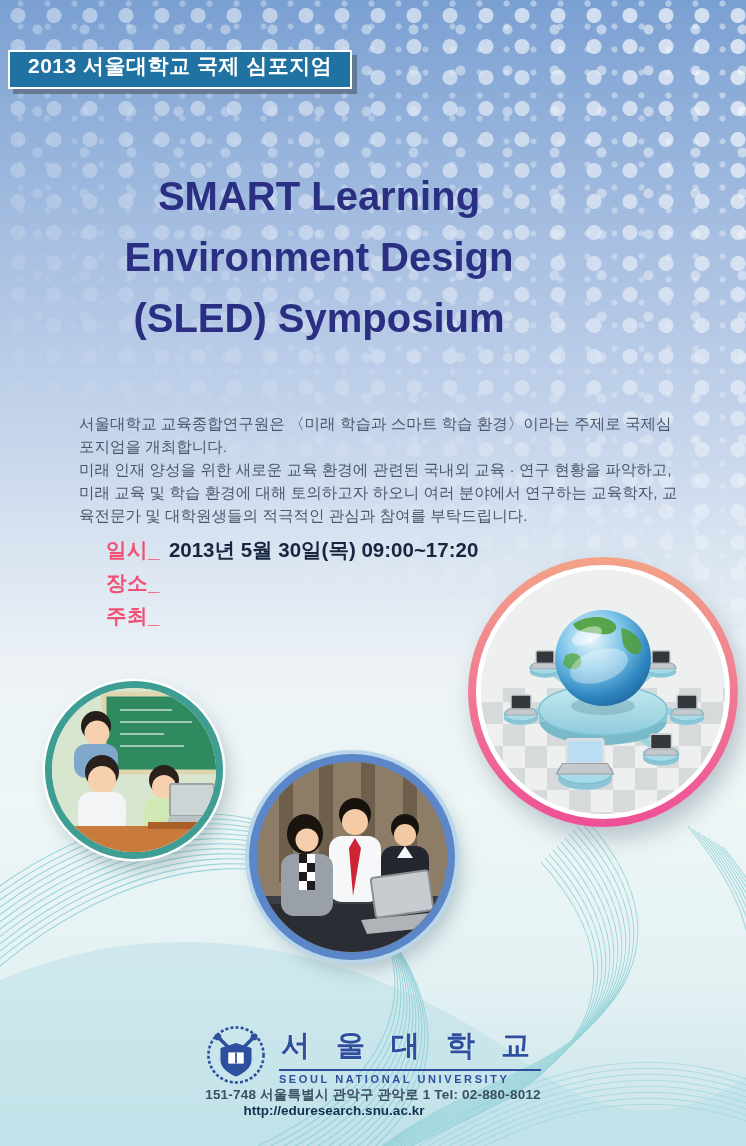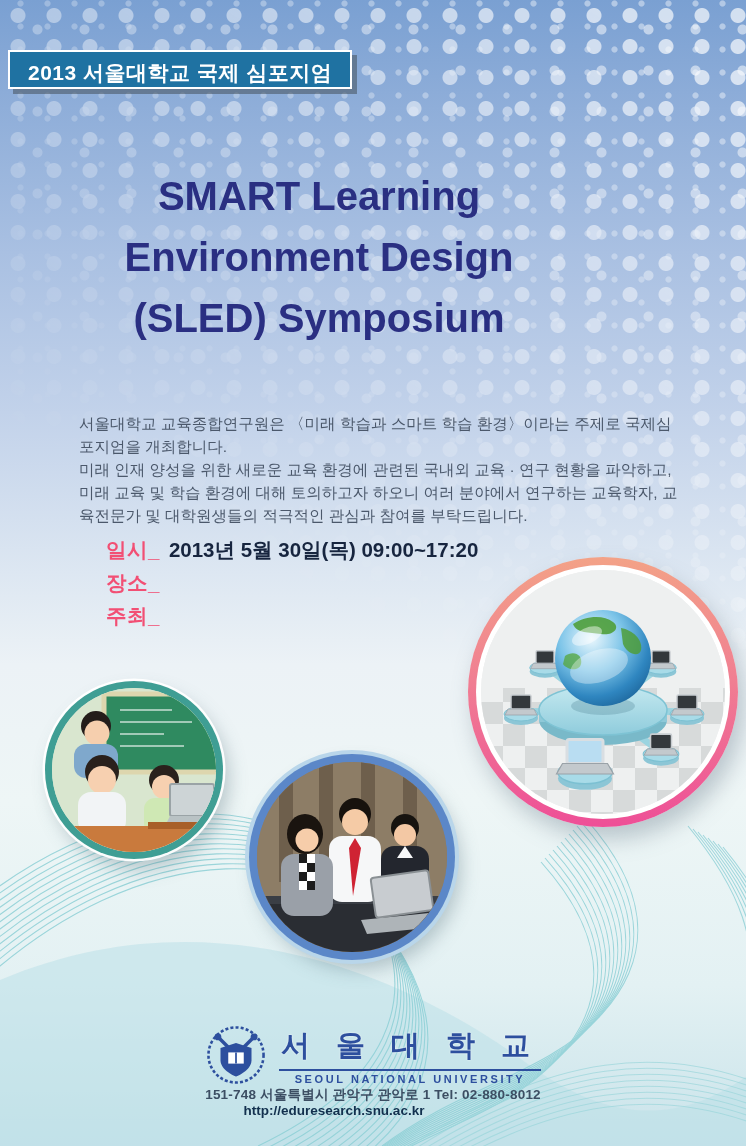--- a/index.html
+++ b/index.html
@@ -21,21 +21,21 @@
       radial-gradient(circle, rgba(255,255,255,.45) 0 2.6px, transparent 3.6px);
     background-size: 36px 31px, 47px 41px, 27px 23px;
     background-position: 0 0, 14px 9px, 7px 15px;
     -webkit-mask-image: linear-gradient(211deg, rgba(0,0,0,.95) 8%, rgba(0,0,0,.55) 42%, rgba(0,0,0,.18) 62%, transparent 80%);
     mask-image: linear-gradient(211deg, rgba(0,0,0,.95) 8%, rgba(0,0,0,.55) 42%, rgba(0,0,0,.18) 62%, transparent 80%);
   }
   .waves { position:absolute; left:0; top:0; width:746px; height:1146px; }
 
   .banner {
     position:absolute; left:8px; top:50px; height:39px; padding:0 18px;
-    display:flex; align-items:flex-end;
+    display:flex; align-items:flex-start;
     background:#1f72a2; border:2px solid #fff;
     box-shadow:5px 5px 0 rgba(70,82,92,.55);
     color:#fff; font-size:21px; font-weight:bold; letter-spacing:.5px;
   }
   .title {
     position:absolute; left:0; top:166px; width:638px; text-align:center;
     color:#2a2f82; font-weight:800; font-size:40px; line-height:61px; letter-spacing:0;
   }
   .intro {
     position:absolute; left:79px; top:412px; width:600px;
@@ -67,21 +67,21 @@
     left:249px; top:754px; width:206px; height:206px;
     background:#5b87c8;
     box-shadow:0 0 0 4px #b9d6ea, 6px 10px 18px rgba(80,110,120,.35);
   }
   .circle-pros .content { position:absolute; inset:8px; border-radius:50%; overflow:hidden; background:#8d7d66; }
 
   .logo-row {
     position:absolute; left:0; top:1024px; width:746px;
     display:flex; justify-content:center; align-items:center; gap:12px;
   }
-  .logo-text { display:flex; flex-direction:column; align-items:center; }
+  .logo-text { display:flex; flex-direction:column; }
   .logo-kr {
     color:#2d4f9e; font-size:29px; font-weight:800; letter-spacing:9px;
     padding:0 2px 3px 2px; border-bottom:2px solid #2d4f9e; white-space:nowrap;
     text-shadow:0 0 2px rgba(255,255,255,.9);
   }
   .logo-en { color:#2d4f9e; font-size:11px; font-weight:700; letter-spacing:2.6px; margin-top:2px; white-space:nowrap; }
   .addr {
     position:absolute; left:0; top:1086px; width:746px; text-align:center;
     color:#3c4e63; font-size:13.5px; font-weight:600; letter-spacing:.2px;
   }

